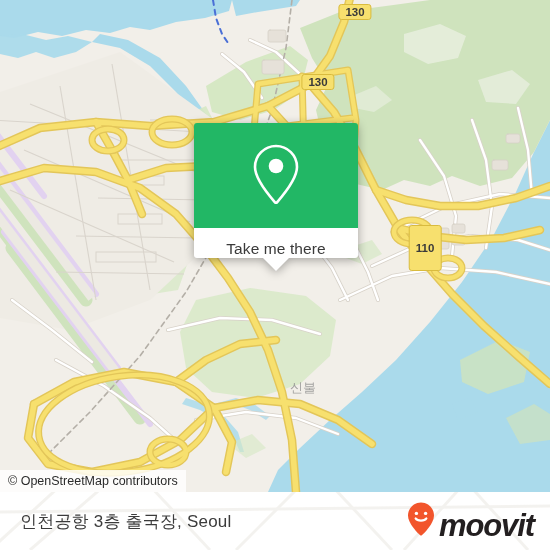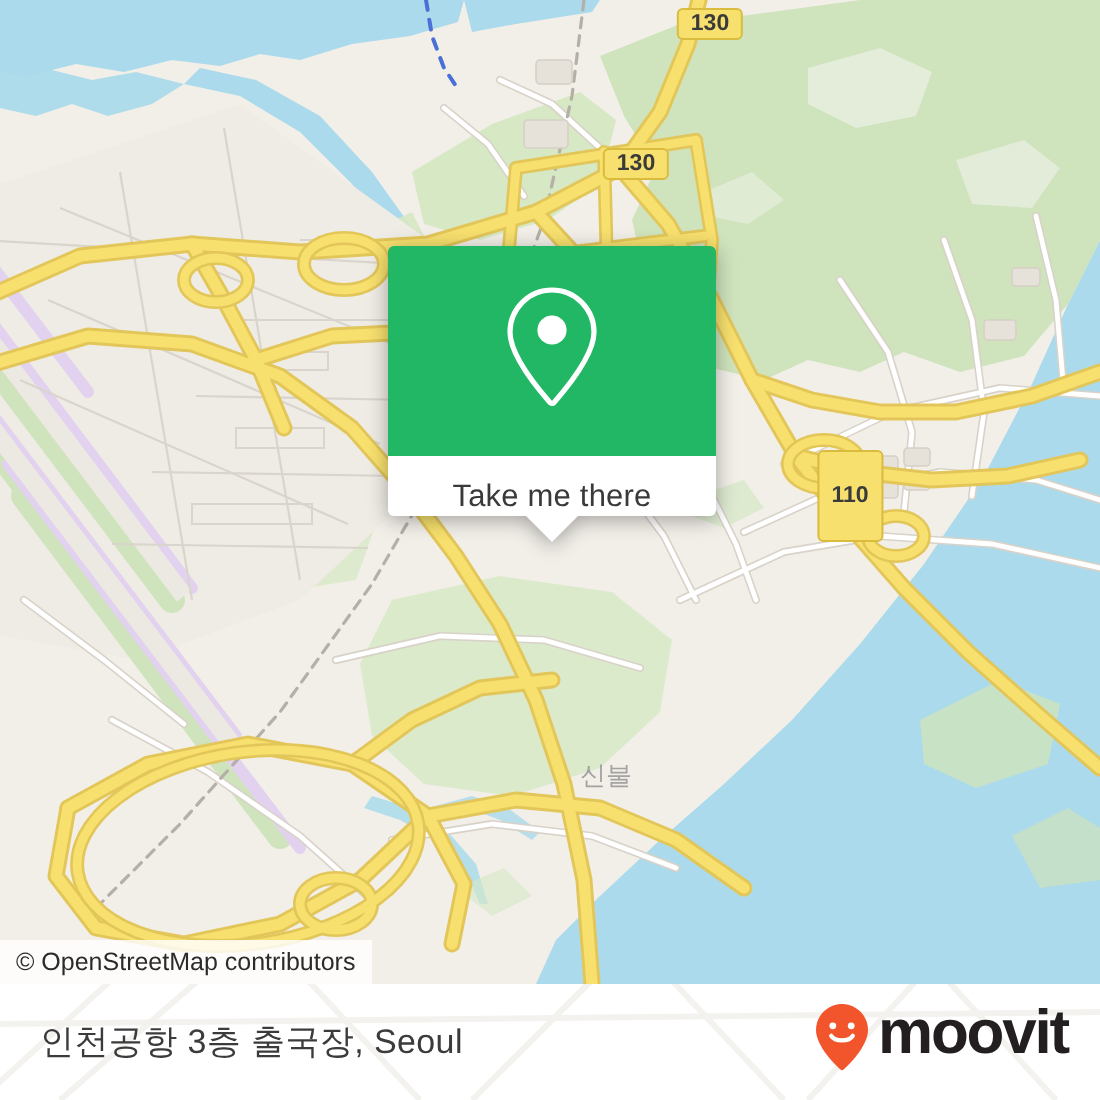--- a/index.html
+++ b/index.html
@@ -58,21 +58,21 @@
     position:absolute; left:0; top:492px; width:550px; height:58px;
     background:#ffffff; overflow:hidden;
   }
   .footer-ghost { position:absolute; left:0; top:0; width:550px; height:58px; opacity:.55; }
   .footer-title {
     position:absolute; left:20px; top:50%; transform:translateY(-50%);
     font-size:17px; color:#3b3b3b; white-space:nowrap; letter-spacing:.2px;
   }
   .brand {
     position:absolute; right:16px; top:50%; transform:translateY(-50%);
-    display:flex; align-items:flex-start; gap:3px;
+    display:flex; align-items:flex-end; gap:3px;font-style:italic;
   }
   .brand-word {
     font-size:31px; font-weight:bold; color:#231f20;
     letter-spacing:-1.1px; line-height:1;
   }
 </style>
 </head>
 <body>
 
 <div id="root">

